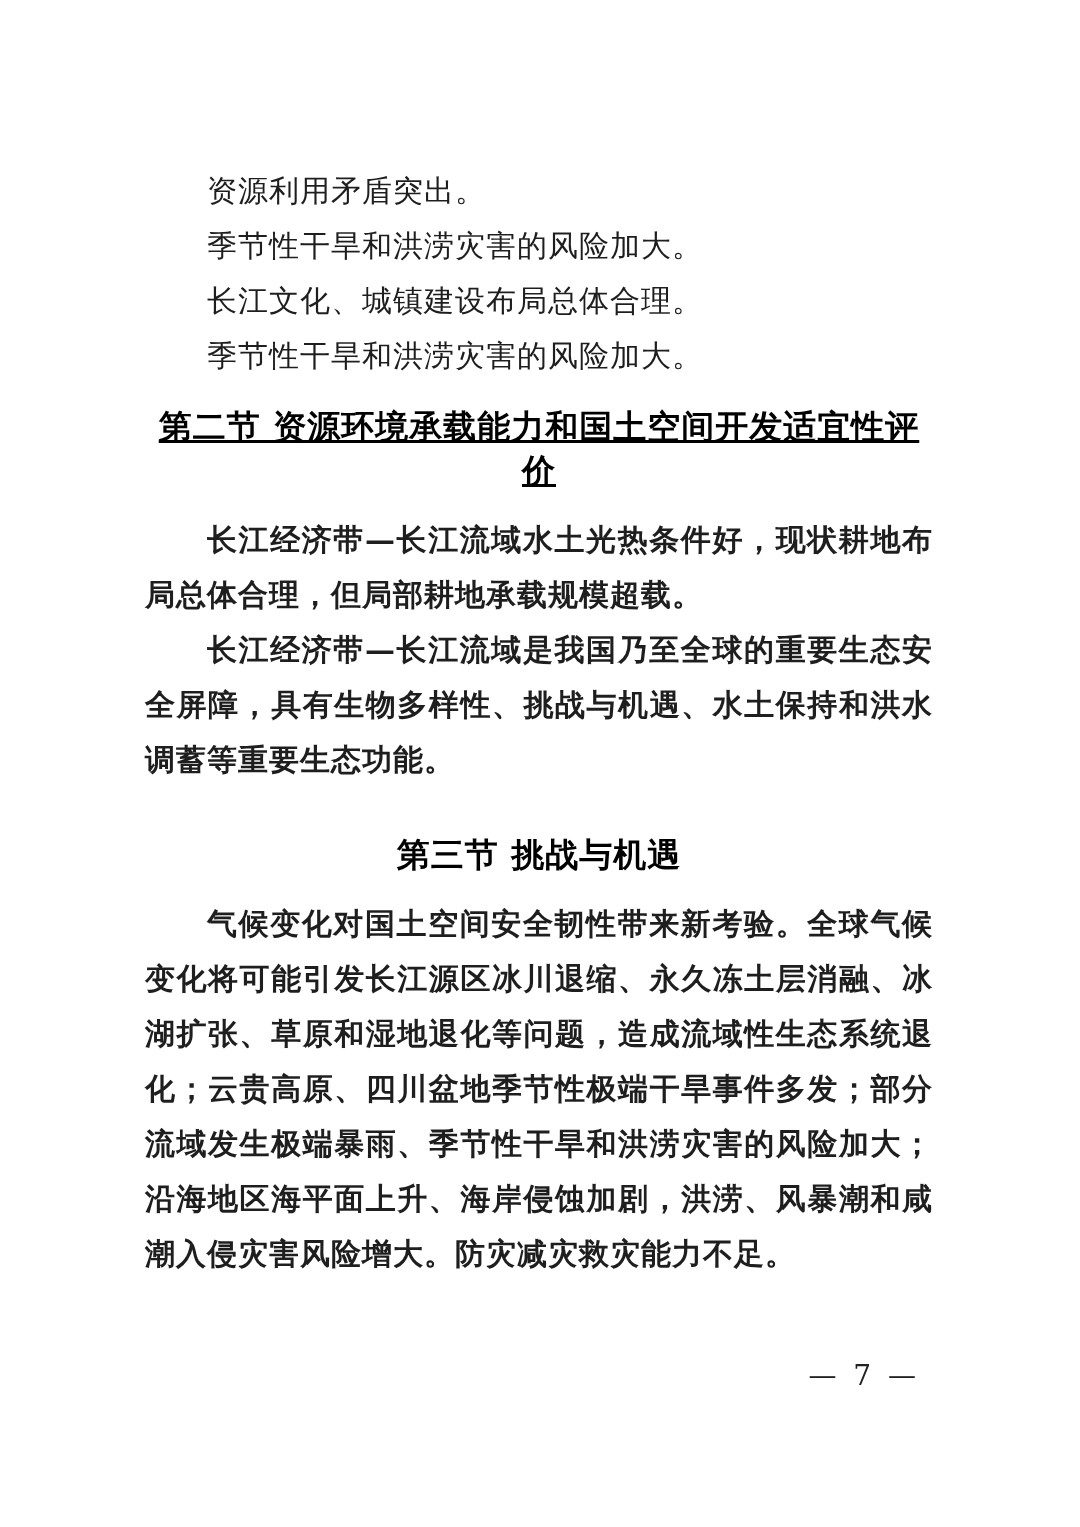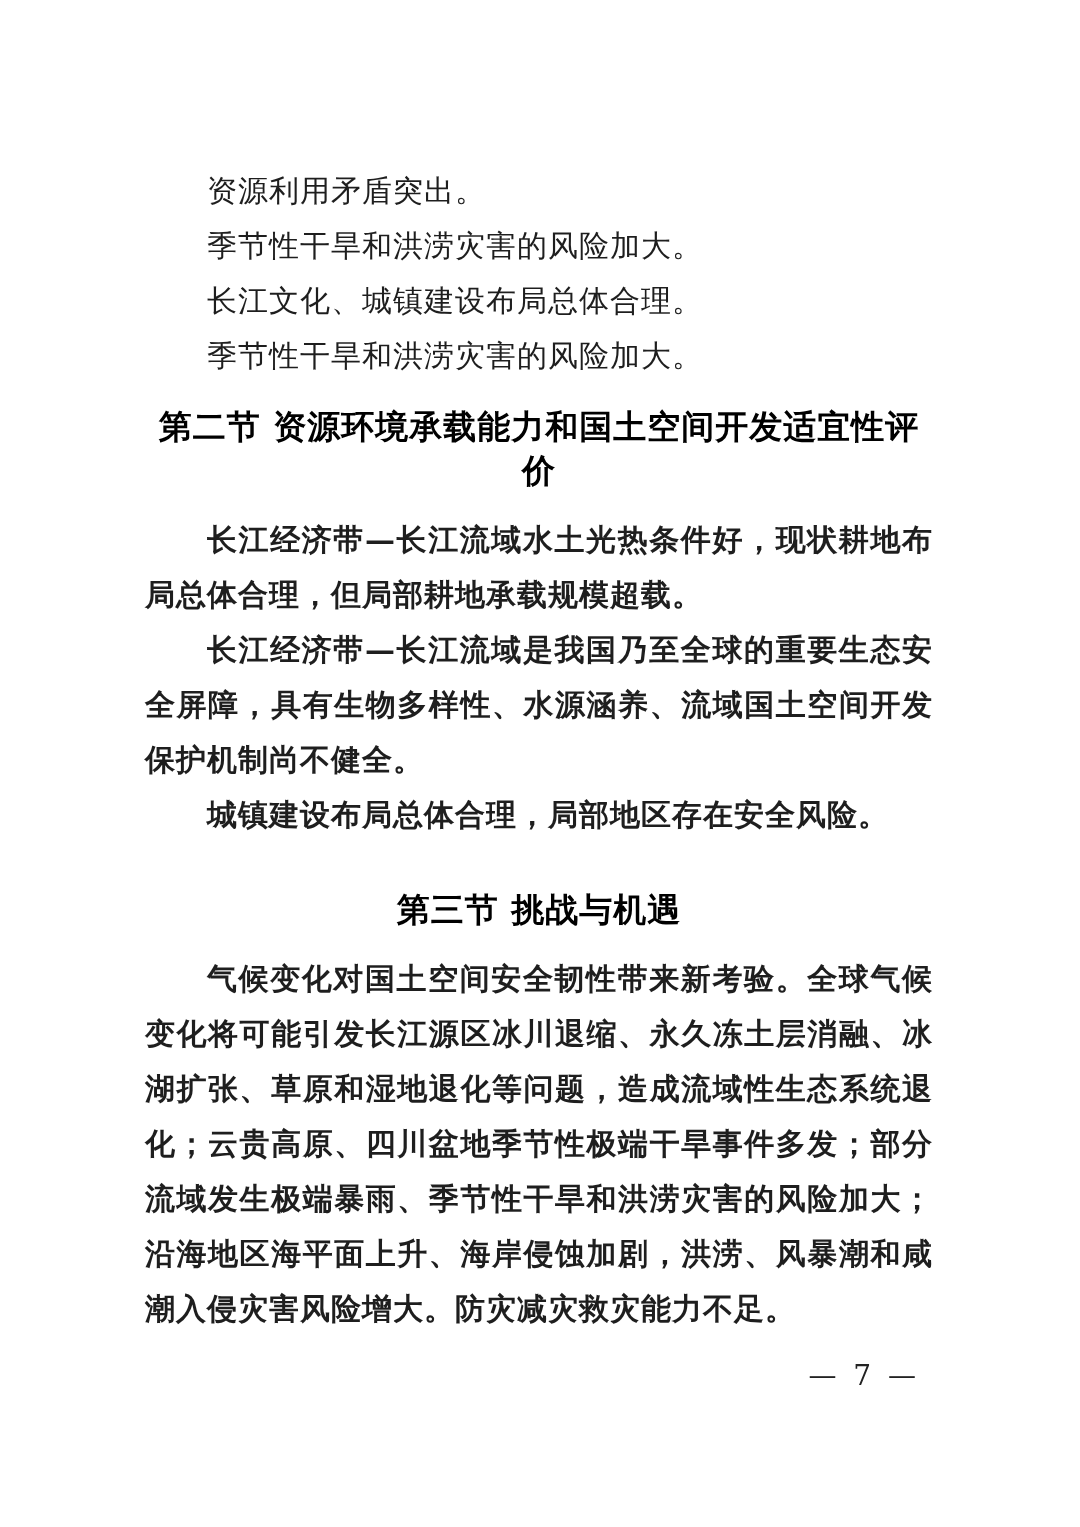--- a/index.html
+++ b/index.html
@@ -40,21 +40,21 @@
     margin: 0;
     font-family: "DejaVu Sans", "Liberation Sans", sans-serif;
     font-weight: bold;
     font-size: 33px;
     line-height: 44px;
     text-align: center;
     color: #000000;
     letter-spacing: 1px;
   }
 
-  .h-sec2 { margin-top: 22px; }
+  .h-sec2 { margin-top: 22px; text-decoration: underline; }
   .p-after-heading { margin-top: 19px !important; }
   .h-sec3 { margin-top: 46px; }
 
   .page-number {
     position: absolute;
     top: 1358px;
     right: 160px;
     font-size: 28px;
     line-height: 36px;
     letter-spacing: 4px;
@@ -69,22 +69,21 @@
   <div class="content">
 
     <p class="body-line">资源利用矛盾突出。</p>
     <p class="body-line">季节性干旱和洪涝灾害的风险加大。</p>
     <p class="body-line">长江文化、城镇建设布局总体合理。</p>
     <p class="body-line">季节性干旱和洪涝灾害的风险加大。</p>
 
     <h2 class="section-heading h-sec2">第二节 资源环境承载能力和国土空间开发适宜性评价</h2>
 
     <p class="para p-after-heading">长江经济带—长江流域水土光热条件好，现状耕地布局总体合理，但局部耕地承载规模超载。</p>
-    <p class="para">长江经济带—长江流域是我国乃至全球的重要生态安全屏障，具有生物多样性、水源涵养、流域国土空间开发保护机制尚不健全。</p>
-    <p class="para">城镇建设布局总体合理，局部地区存在安全风险。</p>
+    <p class="para">长江经济带—长江流域是我国乃至全球的重要生态安全屏障，具有生物多样性、挑战与机遇、水土保持和洪水调蓄等重要生态功能。</p>
 
     <h2 class="section-heading h-sec3">第三节 挑战与机遇</h2>
 
     <p class="para p-after-heading">气候变化对国土空间安全韧性带来新考验。全球气候变化将可能引发长江源区冰川退缩、永久冻土层消融、冰湖扩张、草原和湿地退化等问题，造成流域性生态系统退化；云贵高原、四川盆地季节性极端干旱事件多发；部分流域发生极端暴雨、季节性干旱和洪涝灾害的风险加大；沿海地区海平面上升、海岸侵蚀加剧，洪涝、风暴潮和咸潮入侵灾害风险增大。防灾减灾救灾能力不足。</p>
 
   </div>
 
   <div class="page-number">— 7 —</div>
 </div>
 

